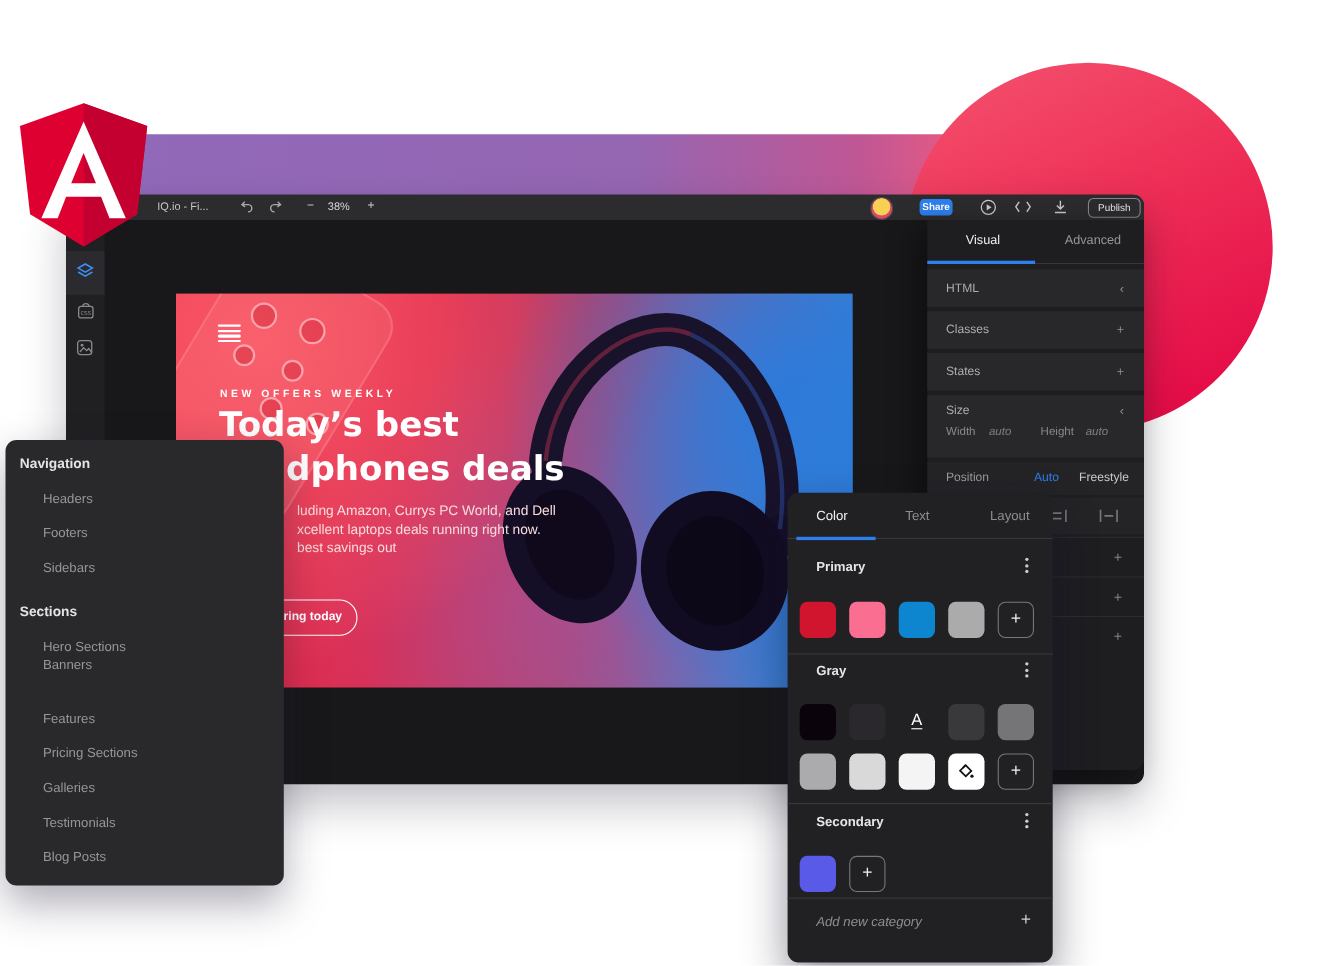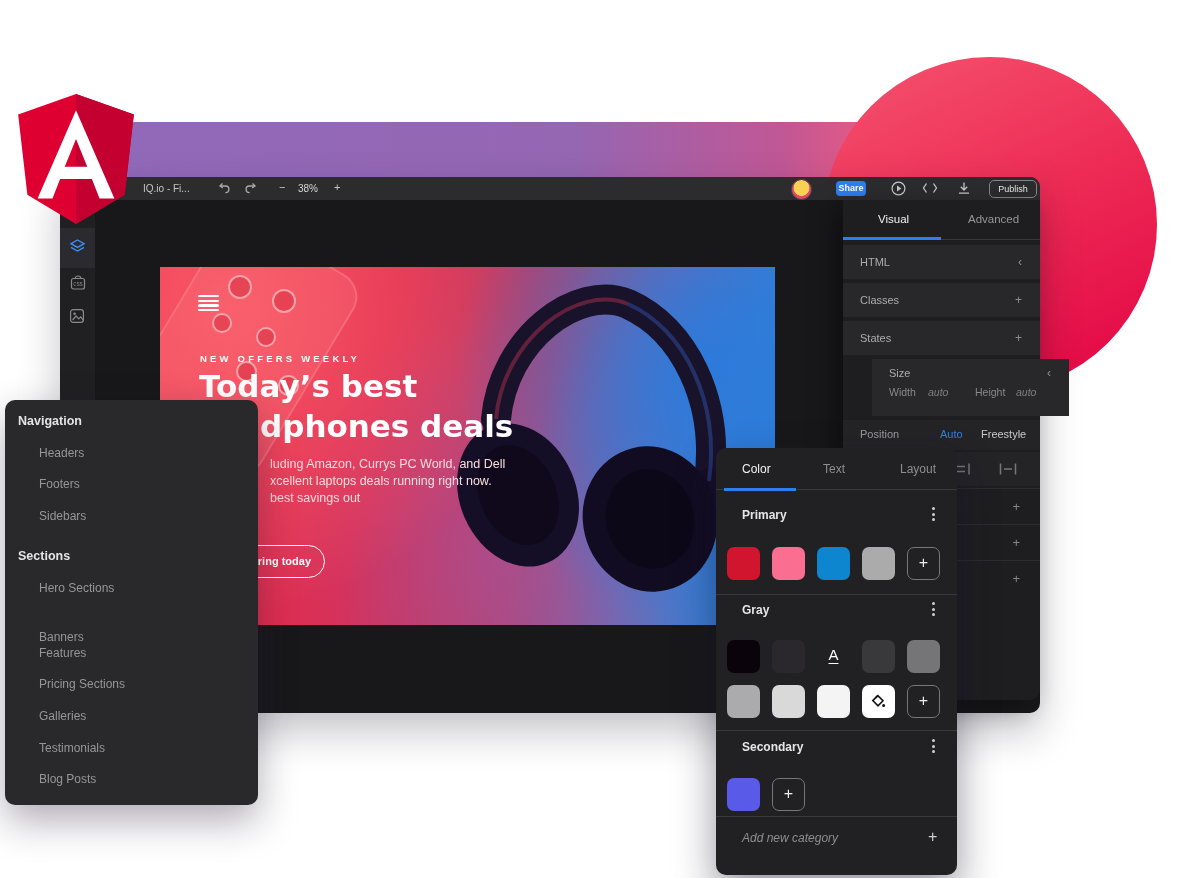--- a/index.html
+++ b/index.html
@@ -247,21 +247,21 @@
       <span class="ctrl chev">‹</span>
     </div>
     <div class="row" style="top:83px;height:34px;">
       <span class="lbl">Classes</span>
       <span class="ctrl">+</span>
     </div>
     <div class="row" style="top:121px;height:34px;">
       <span class="lbl">States</span>
       <span class="ctrl">+</span>
     </div>
-    <div class="row" style="top:159px;height:57px;margin-left:29px;">
+    <div class="row" style="top:159px;height:57px;">
       <span class="lbl" style="top:14px">Size</span>
       <span class="ctrl chev" style="top:14px">‹</span>
       <div class="size-sub">
         <span class="k" style="position:absolute;left:17px">Width</span>
         <span class="v" style="position:absolute;left:56px">auto</span>
         <span class="k" style="position:absolute;left:103px">Height</span>
         <span class="v" style="position:absolute;left:144px">auto</span>
       </div>
     </div>
 
@@ -297,21 +297,21 @@
     <div class="promo">Book an exclu...</div>
   </div>
 
   <div class="abs navpanel">
     <div class="nav-title" style="top:14px">Navigation</div>
     <div class="nav-item" style="top:46px">Headers</div>
     <div class="nav-item" style="top:77px">Footers</div>
     <div class="nav-item" style="top:109px">Sidebars</div>
     <div class="nav-title" style="top:149px">Sections</div>
     <div class="nav-item" style="top:181px">Hero Sections</div>
-    <div class="nav-item" style="top:230px">Banners</div>
+    <div class="nav-item" style="top:197px">Banners</div>
     <div class="nav-item" style="top:246px">Features</div>
     <div class="nav-item" style="top:277px">Pricing Sections</div>
     <div class="nav-item" style="top:309px">Galleries</div>
     <div class="nav-item" style="top:341px">Testimonials</div>
     <div class="nav-item" style="top:372px">Blog Posts</div>
   </div>
 
   <div class="abs colorpanel">
     <div class="cp-tabs">
       <span class="cp-tab on" style="left:26px">Color</span>

